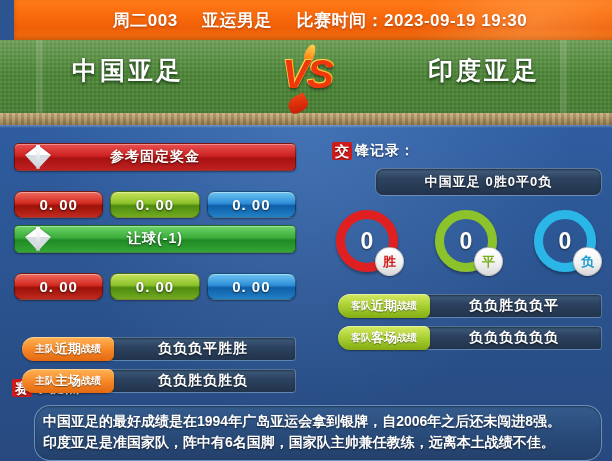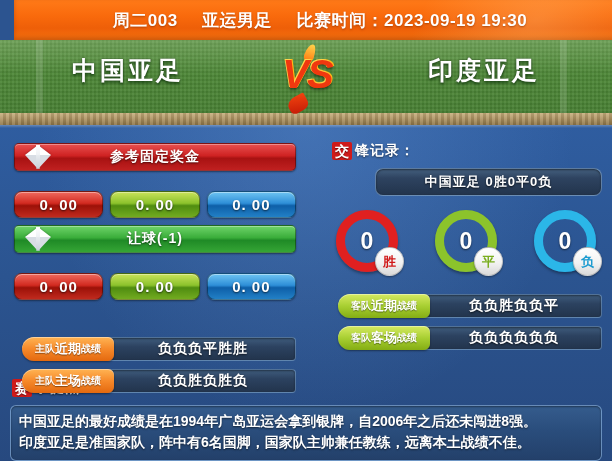--- a/index.html
+++ b/index.html
@@ -226,25 +226,26 @@
     box-shadow:inset 0 1px 2px rgba(0,0,0,.45);
     display:flex;align-items:center;justify-content:center;
     padding-left:36px;box-sizing:border-box;
     color:#ffffff;font-size:14px;font-weight:bold;letter-spacing:1px;
     text-shadow:0 1px 2px rgba(0,0,0,.7);
   }
 
   
   .tips{position:absolute;left:10px;top:252px;width:592px;}
   .tips-box{
-    margin-top:5px;border-radius:6px;
+    margin-top:5px;border-radius:16px;
     background:linear-gradient(180deg,#355c8d 0%,#2a4d7c 45%,#23406a 100%);
     border:1px solid rgba(150,190,235,.6);
     box-shadow:inset 0 1px 2px rgba(0,0,0,.4);
     padding:5px 8px 7px 8px;
+    margin-left:24px;
   }
   .tips-line{
     color:#ffffff;font-size:14px;font-weight:bold;line-height:21px;
     text-shadow:0 1px 2px rgba(0,0,0,.6);white-space:nowrap;
   }
 </style>
 </head>
 <body>
 
 <div id="app">

